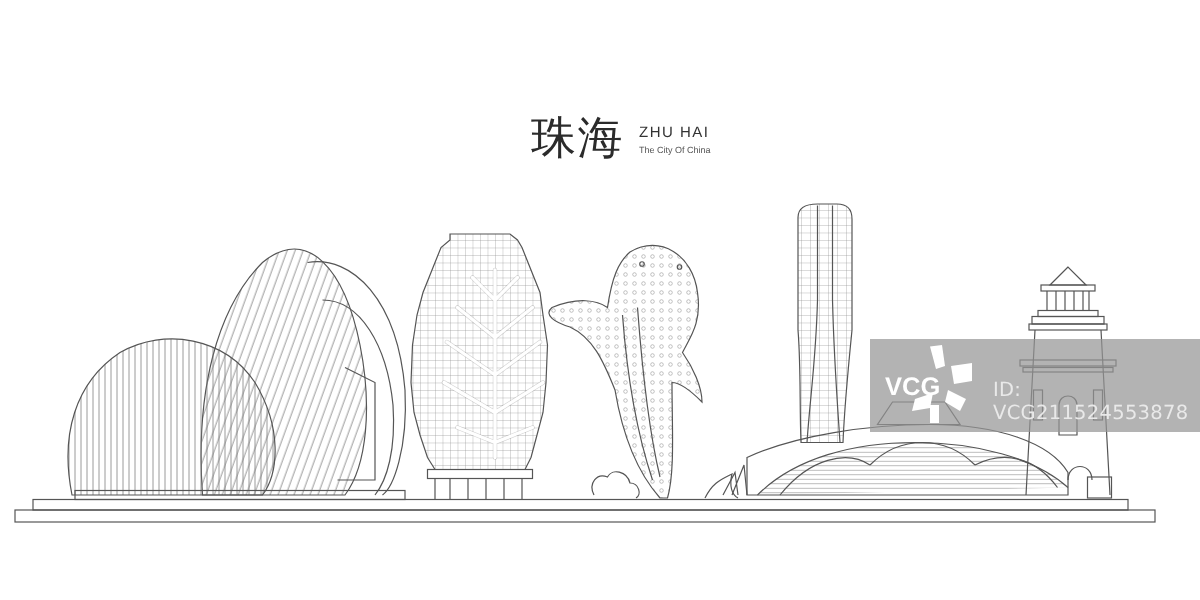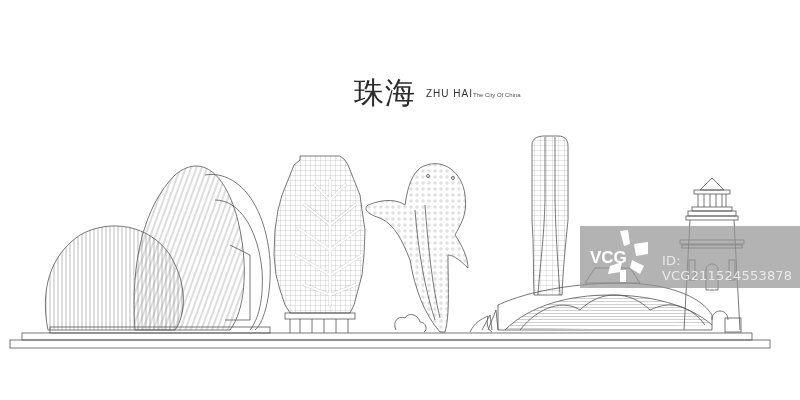--- a/index.html
+++ b/index.html
@@ -1,19 +1,19 @@
 <!DOCTYPE html>
 <html><head>
   <meta charset="utf-8">
   <style>
     html, body { margin: 0; padding: 0; background: #ffffff; }
     body { width: 800px; height: 400px; position: relative; overflow: hidden; font-family: "DejaVu Sans", sans-serif; }
     .title-block { position: absolute; left: 354px; top: 76px; display: flex; align-items: center; }
     .title-cn { font-size: 30px; color: #2b2b2b; letter-spacing: 1px; font-family: Liberation Serif, serif; line-height: 34px; }
-    .title-en { margin-left: 10px; display: flex; flex-direction: row; }
+    .title-en { margin-left: 10px; display: flex; flex-direction: column; }
     .title-en .main { font-size: 10px; color: #333; letter-spacing: 1px; font-family: "Liberation Sans", sans-serif; }
     .title-en .sub { font-size: 6px; color: #555; margin-top: 4px; font-family: "Liberation Sans", sans-serif; }
     svg.skyline { position: absolute; left: 0; top: 0; }
     .watermark { position: absolute; left: 580px; top: 226px; width: 223px; height: 62px; background: rgba(150,150,150,0.72); }
     .wm-logo { position: absolute; left: 10px; top: 22px; font-size: 17px; font-weight: bold; color: #fff; font-family: "Liberation Sans", sans-serif; }
     .wm-id { position: absolute; left: 82px; top: 27px; font-size: 13px; color: #e9e9e9; font-family: "DejaVu Sans", sans-serif; letter-spacing: 0.2px; }
   </style>
 </head>
 <body>
 

